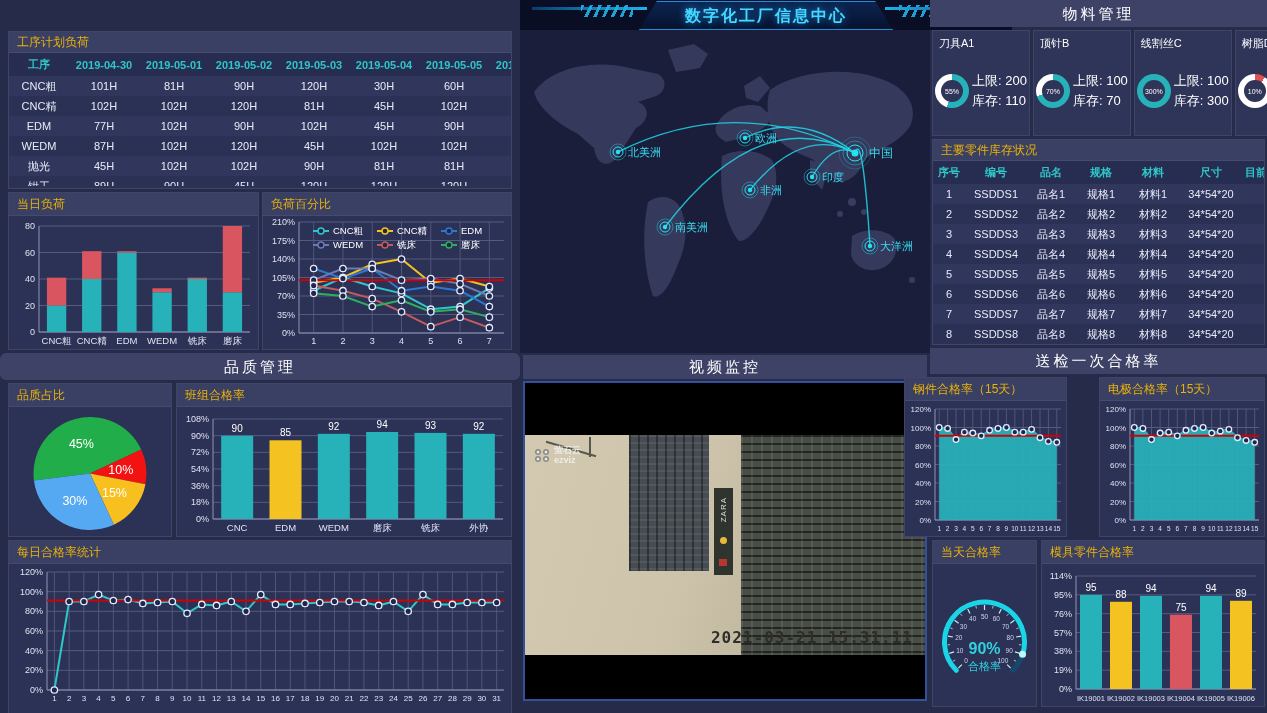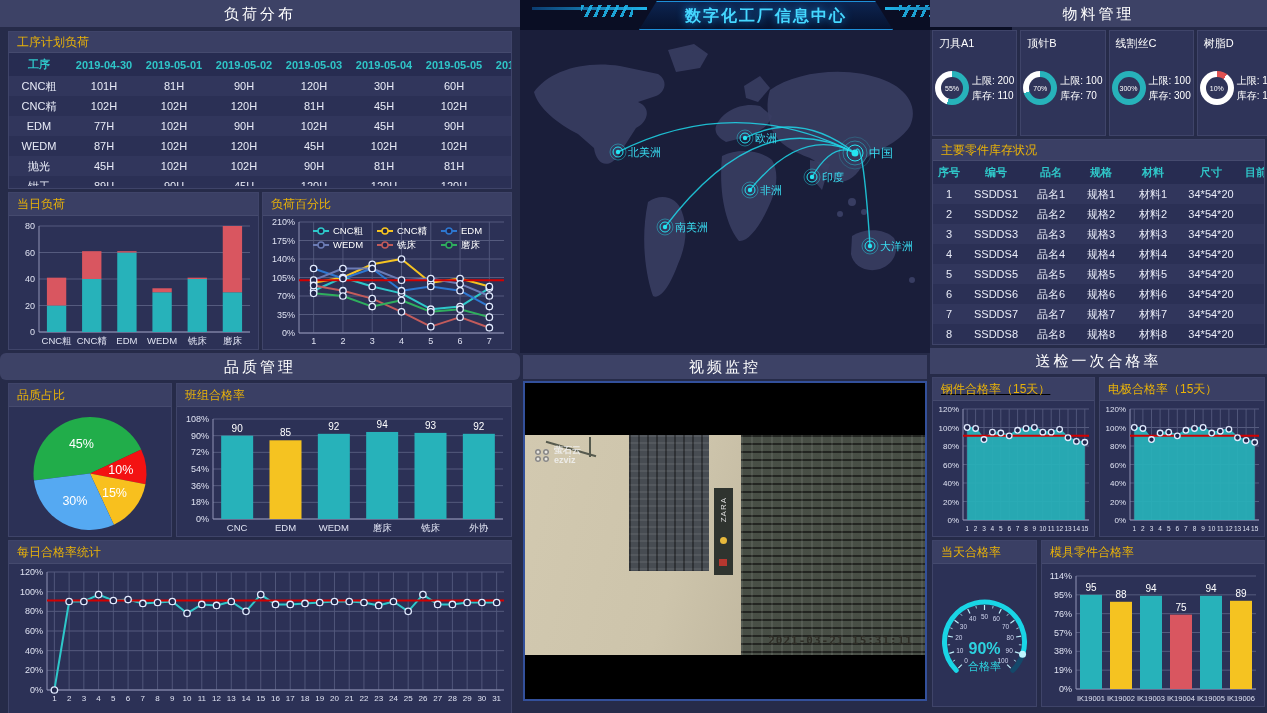--- a/index.html
+++ b/index.html
@@ -40,36 +40,35 @@
   .crane{position:absolute;left:5%;top:6%;width:13%;height:2px;background:#565a4e;transform:rotate(16deg);}
   .crane2{position:absolute;left:16%;top:1%;width:2px;height:9%;background:#565a4e;}
   .sign{position:absolute;left:47.2%;top:24%;width:4.8%;height:38%;background:#2f342f;display:flex;flex-direction:column;align-items:center;justify-content:space-around;padding:2px 0;}
   .sign .stxt{color:#ddd;font-size:8px;letter-spacing:1px;writing-mode:vertical-rl;transform:rotate(180deg);}
   .dotY{width:7px;height:7px;border-radius:50%;background:#e8b93c;}
   .dotR{width:8px;height:7px;background:#b5372f;}
   .wm{position:absolute;left:10px;top:10px;display:flex;gap:4px;opacity:.85;color:#f2f2f2;align-items:center;}
   .cams{display:grid;grid-template-columns:7px 7px;grid-gap:1px;}
   .cam{width:6px;height:6px;border-radius:50%;background:#ececec;box-shadow:inset 0 0 0 1.5px #7a7a7a;}
   .wmlines{font-size:9px;line-height:1.15;font-weight:bold;}
-  .ts{position:absolute;right:12px;bottom:8px;font-family:"DejaVu Sans Mono",monospace;font-size:11px;color:#2e2d26;font-weight:bold;letter-spacing:1px;}
+  .ts{position:absolute;right:12px;bottom:8px;font-family:"DejaVu Sans Mono",monospace;font-size:16px;color:#2e2d26;font-weight:bold;letter-spacing:1px;}
   
   #cards{position:absolute;left:932px;top:30px;width:333px;height:106px;display:flex;gap:3px;}
   .card{flex:1;background:#2f3459;border:1px solid #3f4469;position:relative;box-sizing:border-box;}
   .card-title{font-size:11px;color:#fff;padding:5px 0 0 6px;}
   .card-row{display:flex;align-items:center;margin-top:20px;padding:0 2px;gap:3px;}
   .ring{width:34px;height:34px;border-radius:50%;position:relative;flex:0 0 auto;}
   .ring .hole{position:absolute;inset:6px;border-radius:50%;background:#2f3459;display:flex;align-items:center;justify-content:center;color:#fff;font-size:7px;}
-  .card-info{font-size:10px;color:#fff;line-height:1.55;white-space:nowrap;}
+  .card-info{font-size:13px;color:#fff;line-height:1.55;white-space:nowrap;}
 </style>
 </head>
 <body>
 
 <div id="app">
 
-  <div class="shdr" style="left:0;top:0;width:520px;height:27px;line-height:27px;"><span>负荷分布</span></div>
 
   <div class="panel" style="left:8px;top:31px;width:504px;height:158px;">
     <div class="ptitle" style="height:20px;line-height:20px;">工序计划负荷</div>
     <div class="pbody">
         <table style="width: 550px;">
           <colgroup>
             <col style="width: 60px;">
             <col style="width: 70px;">
             <col style="width: 70px;">
             <col style="width: 70px;">
@@ -708,21 +707,21 @@
               <td>34*54*20</td>
               <td></td>
             </tr>
           </tbody>
         </table>
       </div>
   </div>
 
   <div class="shdr" style="left:930px;top:348px;width:337px;height:26px;line-height:26px;"><span>送检一次合格率</span></div>
 
-  <div class="panel" style="left:932px;top:377px;width:163px;height:160px;text-decoration:underline;">
+  <div class="panel" style="left:904px;top:377px;width:163px;height:160px;">
     <div class="ptitle">钢件合格率（15天）</div>
     <div class="pbody"><svg width="161" height="135" viewBox="0 0 161 135">
           <line x1="34.2" y1="8" x2="34.2" y2="119" stroke="#50567a" stroke-width="1"></line>
           <text x="34.2" y="130" font-size="6.5" fill="#dfe2f2" text-anchor="middle" font-family="Liberation Sans, sans-serif" font-weight="normal">1</text>
           <line x1="42.6" y1="8" x2="42.6" y2="119" stroke="#50567a" stroke-width="1"></line>
           <text x="42.6" y="130" font-size="6.5" fill="#dfe2f2" text-anchor="middle" font-family="Liberation Sans, sans-serif" font-weight="normal">2</text>
           <line x1="51" y1="8" x2="51" y2="119" stroke="#50567a" stroke-width="1"></line>
           <text x="51" y="130" font-size="6.5" fill="#dfe2f2" text-anchor="middle" font-family="Liberation Sans, sans-serif" font-weight="normal">3</text>
           <line x1="59.400000000000006" y1="8" x2="59.400000000000006" y2="119" stroke="#50567a" stroke-width="1"></line>
           <text x="59.400000000000006" y="130" font-size="6.5" fill="#dfe2f2" text-anchor="middle" font-family="Liberation Sans, sans-serif" font-weight="normal">4</text>

